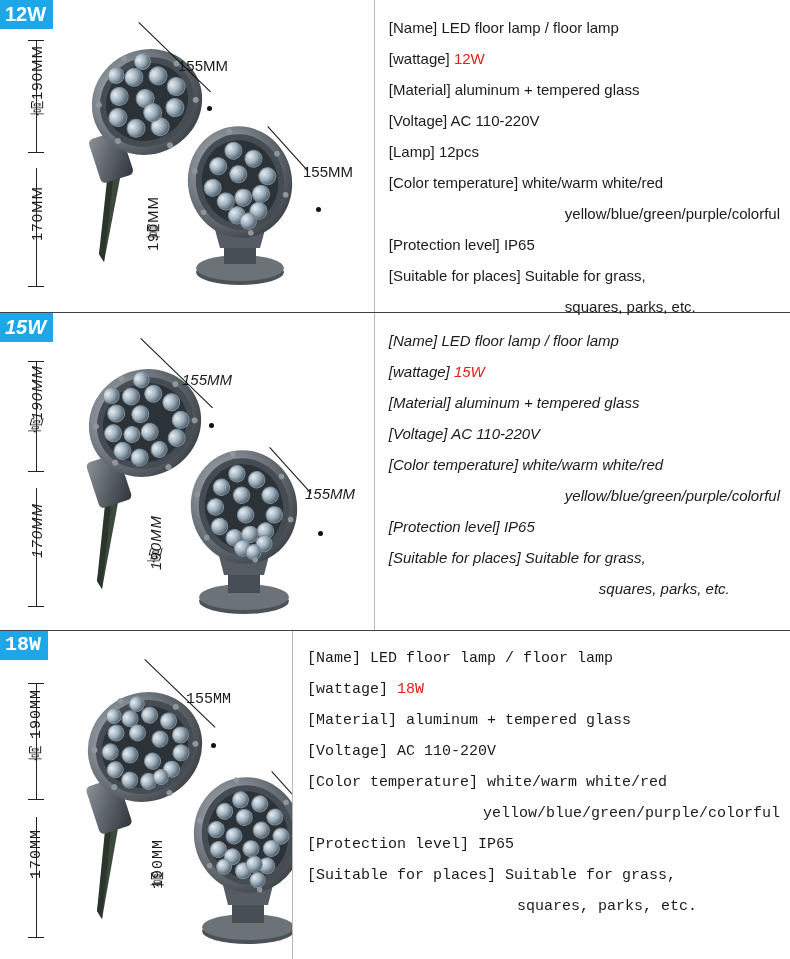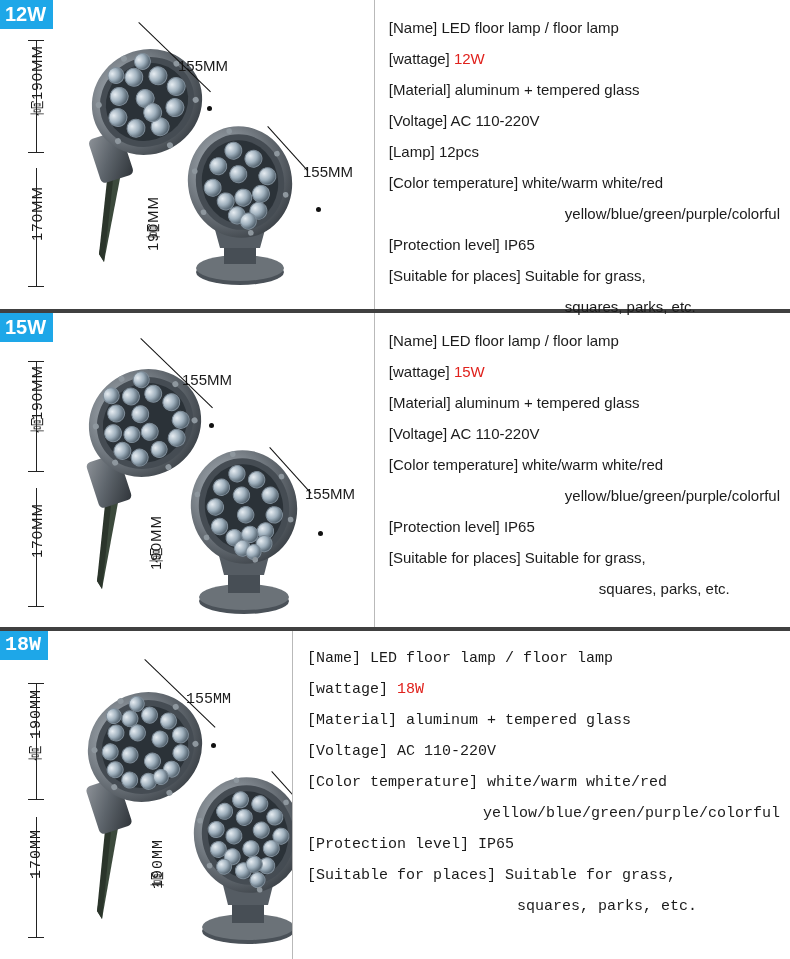--- a/index.html
+++ b/index.html
@@ -12,25 +12,25 @@
   .sheet{
     width:790px;height:959px;
     position:relative;
     box-sizing:border-box;
     display:flex;flex-direction:column;
   }
   .row{
     position:relative;
     display:flex;
     box-sizing:border-box;
-    border-bottom:4px solid #404040;
+    border-bottom:1px solid #404040;
   }
   .row:last-child{border-bottom:none;font-family:Liberation Mono, monospace;}
   .row.r1{height:313px;}
-  .row.r2{height:318px;}
+  .row.r2{height:318px;font-style:italic;}
   .row.r3{height:328px;}
 
   
   .imgcell{
     width:376px;
     position:relative;
     box-sizing:border-box;
     border-right:1px solid #b9b9b9;
     overflow:hidden;
   }

